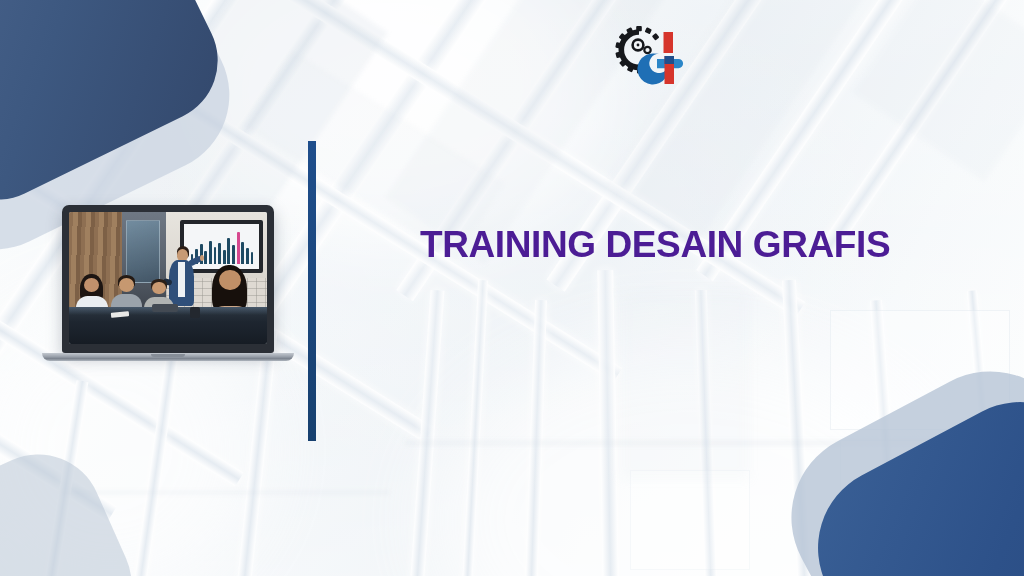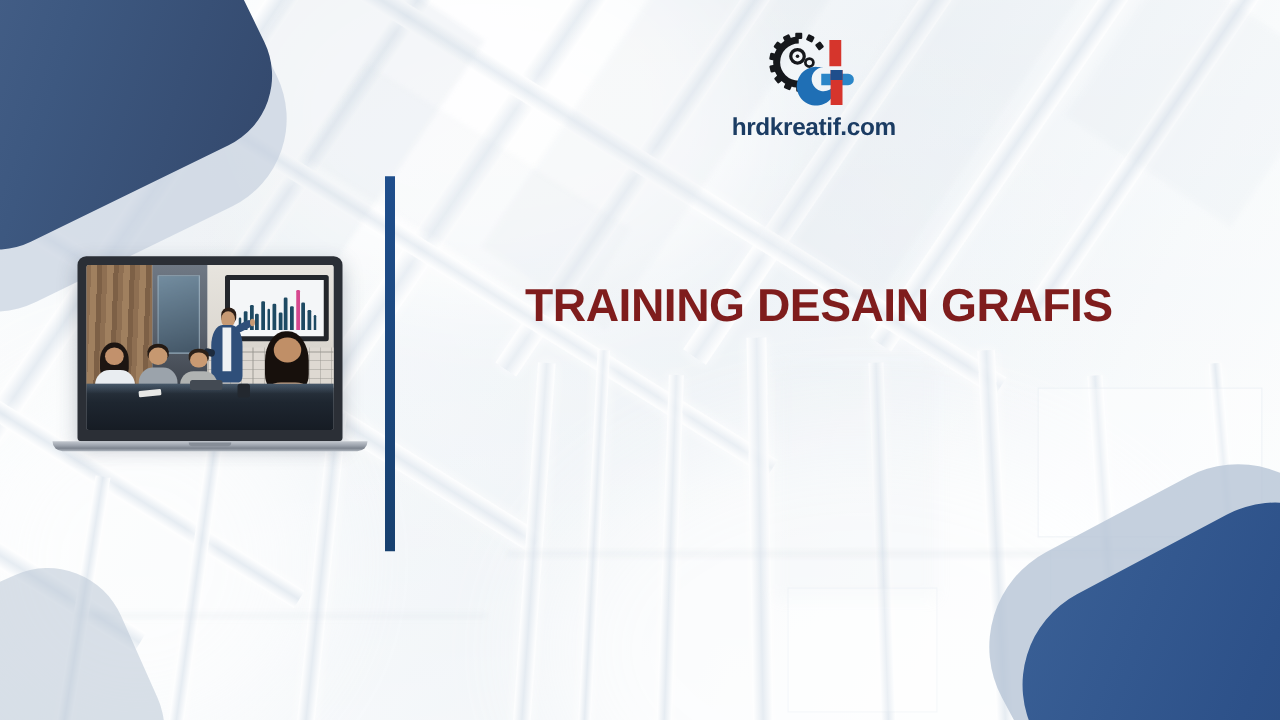--- a/index.html
+++ b/index.html
@@ -121,21 +121,21 @@
   }
 
   
   .title {
     position:absolute;
     left:420px; top:225px;
     width:560px;
     font-size:37px;
     font-weight:bold;
     letter-spacing:-.4px;
-    color:#7f1d1d;
+    color:#4c1d95;
     line-height:1.1;
     white-space:nowrap;
   }
 
   
   .laptop {
     position:absolute;
     left:42px; top:205px;
     width:252px; height:160px;
   }
@@ -319,21 +319,20 @@
       <path d="M55.5 6 h9.5 v21 h-9.5 z" fill="#d6352c"></path>
 
       <path d="M45.5 27.5 a15.5 15.5 0 1 0 12 24.5 l0 -7.6 a9.6 9.6 0 1 1 -6.4 -16.6 z" fill="#1f6fb5"></path>
 
       <path d="M49 33 h21.5 a4.6 4.6 0 0 1 0 9.2 h-21.5 z" fill="#2b86c8"></path>
 
       <path d="M56.5 30 h9.5 v28 h-9.5 z" fill="#d6352c"></path>
 
       <path d="M56.5 30 h9.5 v8 h-9.5 z" fill="#1f4e8c"></path>
     </svg>
-    <div class="logo-word">hrdkreatif.com</div>
   </div>
 
   <div class="v-rule"></div>
 
   <div class="laptop">
     <div class="laptop-lid">
       <div class="laptop-screen">
         <div class="room">
           <div class="room-wall-wood"></div>
           <div class="room-wall-mid"></div>

